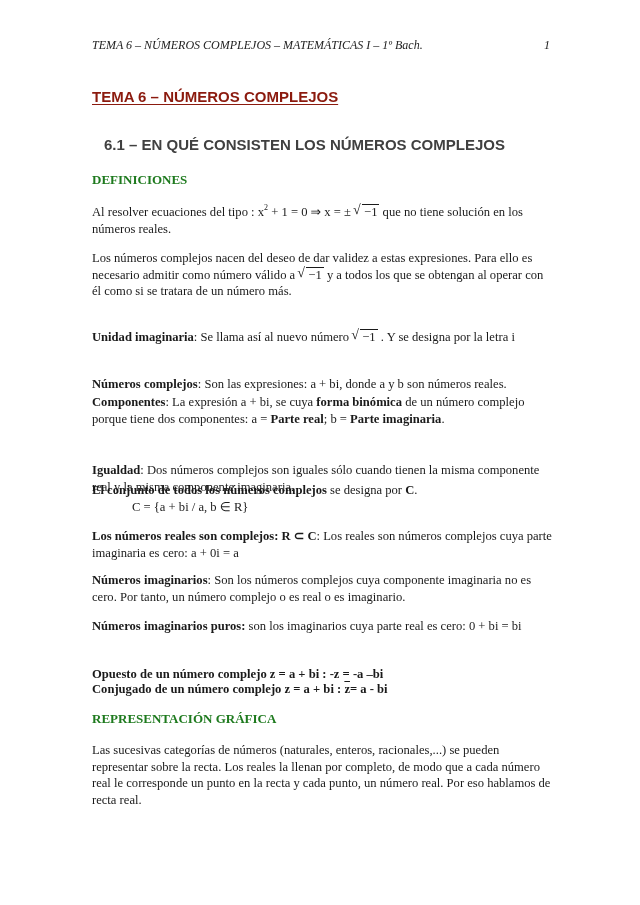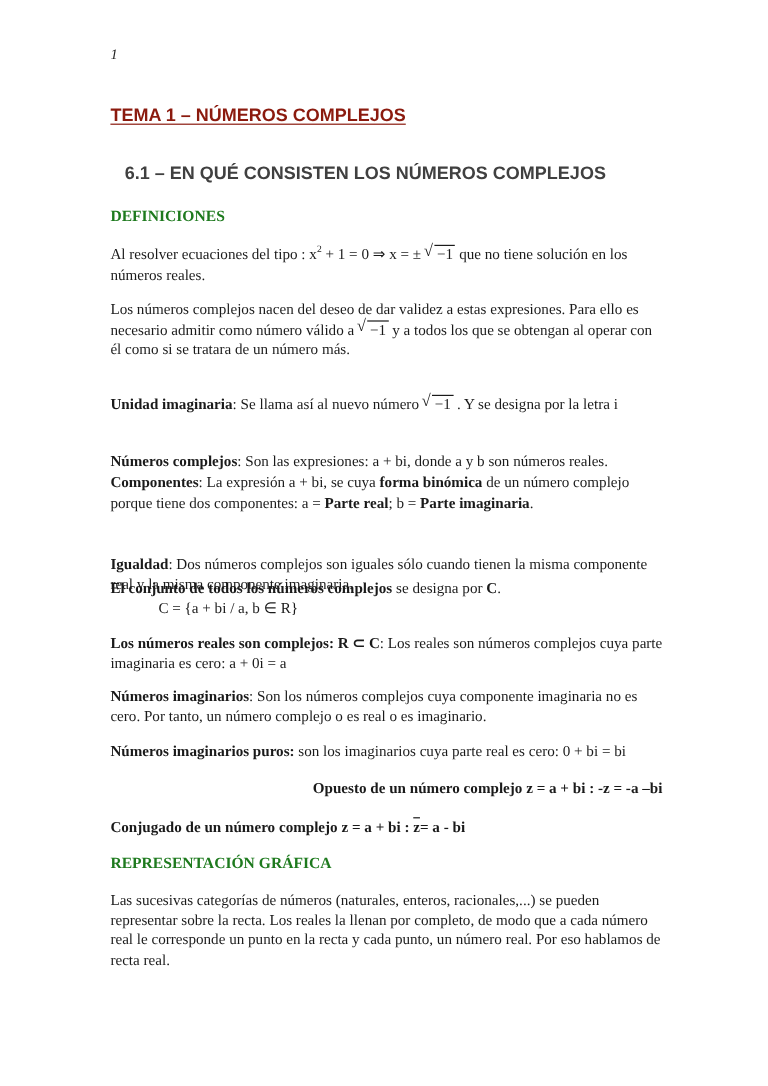--- a/index.html
+++ b/index.html
@@ -79,24 +79,25 @@
       border-top: 1px solid #1a1a1a;
       padding: 0 2px;
     }
     sup { font-size: 8px; vertical-align: 6px; line-height: 0; }
     .overline { text-decoration: overline; }
   </style>
 </head>
 <body>
 
 <div class="page-header">
+  <span>TEMA 6 – NÚMEROS COMPLEJOS – MATEMÁTICAS I – 1º Bach.</span>
   <span>1</span>
 </div>
 
-<div class="title">TEMA 1 – NÚMEROS COMPLEJOS</div>
+<div class="title">TEMA 6 – NÚMEROS COMPLEJOS</div>
 
 <div class="section-title">6.1 – EN QUÉ CONSISTEN LOS NÚMEROS COMPLEJOS</div>
 
 <div class="subheading" style="top:172px;">DEFINICIONES</div>
 
 <div class="para" style="top:204px;">
   <span>Al resolver ecuaciones del tipo : x</span><sup>2</sup><span> + 1 = 0 ⇒ x = ± </span><span class="sqrt"><span class="rad">−1</span></span><span>  que no tiene solución en los números reales.</span>
 </div>
 
 <div class="para" style="top:250px;">
@@ -129,21 +130,21 @@
 </div>
 
 <div class="para" style="top:572px;">
   <b>Números imaginarios</b><span>: Son los números complejos cuya componente imaginaria no es cero. Por tanto, un número complejo o es real o es imaginario.</span>
 </div>
 
 <div class="para" style="top:618px;">
   <b>Números imaginarios puros:</b><span> son los imaginarios cuya parte real es cero: 0 + bi = bi</span>
 </div>
 
-<div class="para" style="top:649px;text-align:right;">
+<div class="para" style="top:666px;">
   <b>Opuesto de un número complejo z = a + bi : -z = -a –bi</b>
 </div>
 
 <div class="para" style="top:681px;">
   <b>Conjugado de un número complejo z = a + bi : </b><b class="overline">z</b><b>= a - bi</b>
 </div>
 
 <div class="subheading" style="top:711px;">REPRESENTACIÓN GRÁFICA</div>
 
 <div class="para" style="top:742px;">Las sucesivas categorías de números (naturales, enteros, racionales,...) se pueden representar sobre la recta. Los reales la llenan por completo, de modo que a cada número real le corresponde un punto en la recta y cada punto, un número real. Por eso hablamos de recta real.</div>

